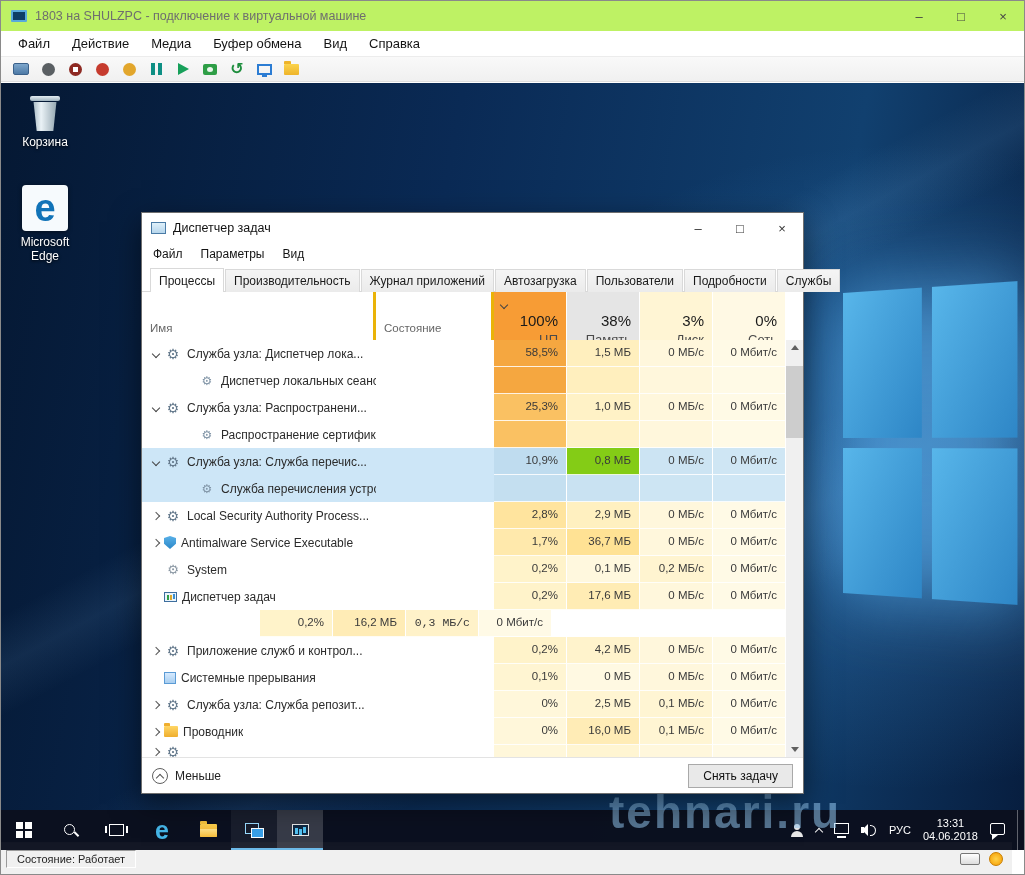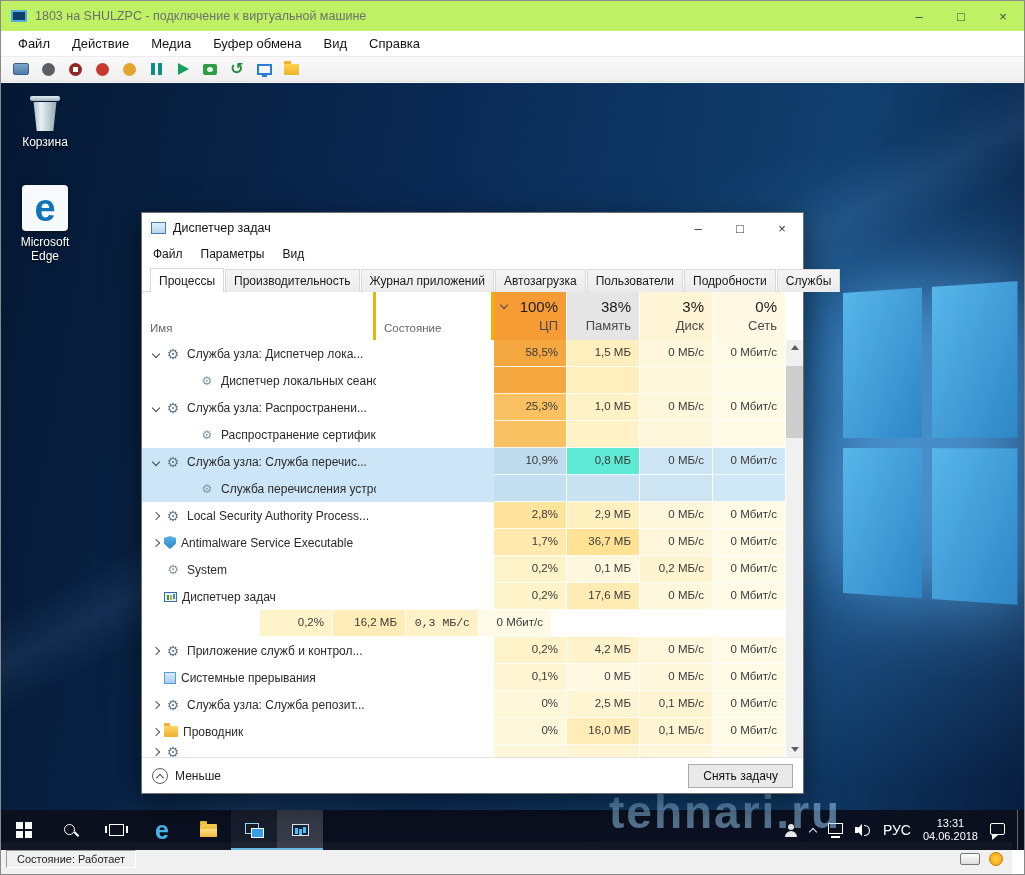--- a/index.html
+++ b/index.html
@@ -60,21 +60,21 @@
   .tm-menubar{height:22px;display:flex;align-items:center;padding-left:2px}
   .tm-menubar .menu-item{font-size:12px;line-height:22px;padding:0 9px}
   .tm-tabs{height:27px;display:flex;align-items:flex-end;padding-left:8px;border-bottom:1px solid #d9d9d9;background:#fff}
   .tm-tab{border:1px solid #d9d9d9;border-bottom:none;padding:4px 8px 4px;font-size:12px;color:#1a1a1a;background:linear-gradient(#f5f5f5,#ebebeb);margin-right:1px;position:relative;bottom:-1px;white-space:nowrap}
   .tm-tab.active{background:#fff;z-index:2;padding-top:5px}
 
   .cell{flex:none}
   .c-name{width:234px}.c-status{width:118px}.c-num{width:73px}
   .tm-header{height:48px;display:flex;background:#fff}
   .hd{display:flex;align-items:flex-end;padding:0 0 6px 8px;font-size:11.5px;color:#666;border-right:3px solid #eab308}
-  .hd.heat{position:relative;flex-direction:column;align-items:flex-end;justify-content:flex-start;padding:6px 8px 0 0;border-right:1px solid #fff}
+  .hd.heat{position:relative;flex-direction:column;align-items:flex-end;justify-content:flex-start;padding:20px 8px 0 0;border-right:1px solid #fff}
   .hd-pct{font-size:15px;color:#1a1a1a}
   .hd-sub{font-size:13px;color:#4a4a4a;margin-top:3px}
   .sort-chev{position:absolute;left:7px;top:6px}
 
   .tm-list{position:relative;width:644px;overflow:hidden}
   .tm-row{display:flex;height:27px;background:#fff}
   .tm-row.partial{height:13px;overflow:hidden}
   .tm-row.sel .nc,.tm-row.sel .c-status{background:#CDE6F7}
   .nc{display:flex;align-items:center;padding-left:6px;overflow:hidden}
   .nc.child{padding-left:40px}
@@ -140,21 +140,21 @@
   .tray-ico{display:flex;align-items:center;justify-content:center}
   .personico{position:relative;width:14px;height:13px}
   .personico::before{content:"";position:absolute;left:4px;top:0;width:6px;height:6px;border-radius:50%;background:#e8e8e8}
   .personico::after{content:"";position:absolute;left:1px;bottom:0;width:12px;height:6px;border-radius:6px 6px 0 0;background:#e8e8e8}
   .netico{position:relative;width:15px;height:11px;border:1.6px solid #fff;margin-bottom:3px}
   .netico::after{content:"";position:absolute;left:2px;right:2px;bottom:-5px;height:1.8px;background:#fff}
   .vol{position:relative;width:16px;height:13px}
   .vol::before{content:"";position:absolute;left:0;top:3.5px;width:3px;height:6px;background:#fff}
   .vol::after{content:"";position:absolute;left:1px;top:0.5px;border-right:6px solid #fff;border-top:6px solid transparent;border-bottom:6px solid transparent}
   .vol-wave{position:absolute;right:1px;top:1px;width:6px;height:11px;border:1.5px solid #fff;border-left:none;border-radius:0 7px 7px 0}
-  .lang{font-size:14px;color:#fff}
+  .lang{font-size:11px;color:#fff}
   .clock{font-size:11px;line-height:13px;text-align:center;color:#fff}
   .bubble{width:15px;height:12px;border:1.5px solid #fff;border-radius:2px;position:relative;margin-bottom:3px}
   .bubble::after{content:"";position:absolute;left:1px;bottom:-6px;width:0;height:0;border-top:5px solid #fff;border-right:6px solid transparent}
   .showdesk{width:5px;height:100%;border-left:1px solid rgba(255,255,255,.35)}
 
   
   .vm-statusbar{position:absolute;left:0;right:12px;bottom:0;height:32px;background:#f0f0f0;border-top:1px solid #cfcfcf;display:flex;align-items:center;justify-content:space-between;padding:0 5px}
   .status-cell{font-size:11px;color:#222;padding:2px 10px;border:1px solid;border-color:#9a9a9a #fff #fff #9a9a9a}
   .sb-right{display:flex;align-items:center;gap:9px;padding-right:4px}
   .kbdicon{width:20px;height:12px;border:1px solid #777;border-radius:2px;background:linear-gradient(#fff,#ddd)}
@@ -445,21 +445,21 @@
               <span class="chev-box">
                 <span class="chev down"></span>
               </span>
               <span class="ric gear"></span>
               <span class="rname">Служба узла: Служба перечис...</span>
             </div>
             <div class="cell c-status"></div>
             <div class="cell c-num heatc" style="background: rgb(191, 220, 239);">
               <span>10,9%</span>
             </div>
-            <div class="cell c-num heatc" style="background: #5eead4;">
+            <div class="cell c-num heatc" style="background: #84cc16;">
               <span>0,8 МБ</span>
             </div>
             <div class="cell c-num heatc" style="background: rgb(204, 228, 243);">
               <span>0 МБ/с</span>
             </div>
             <div class="cell c-num heatc" style="background: rgb(207, 230, 244);">
               <span>0 Мбит/с</span>
             </div>
           </div>
 

